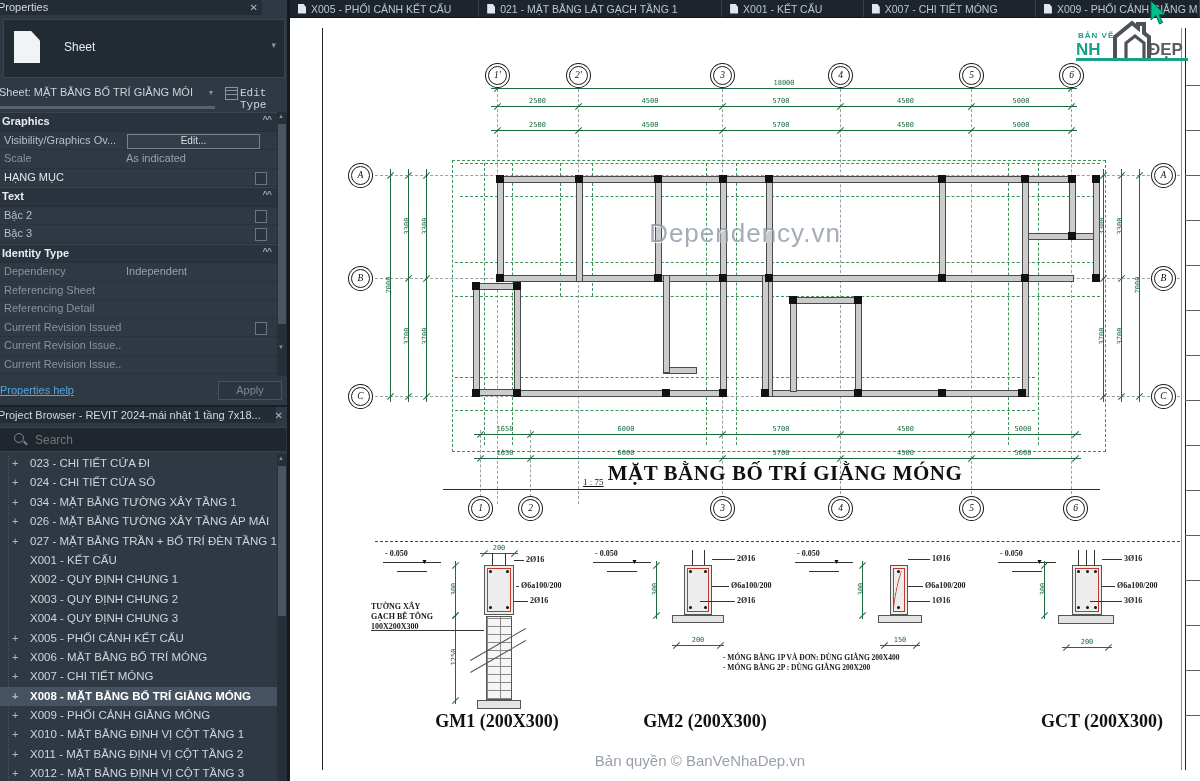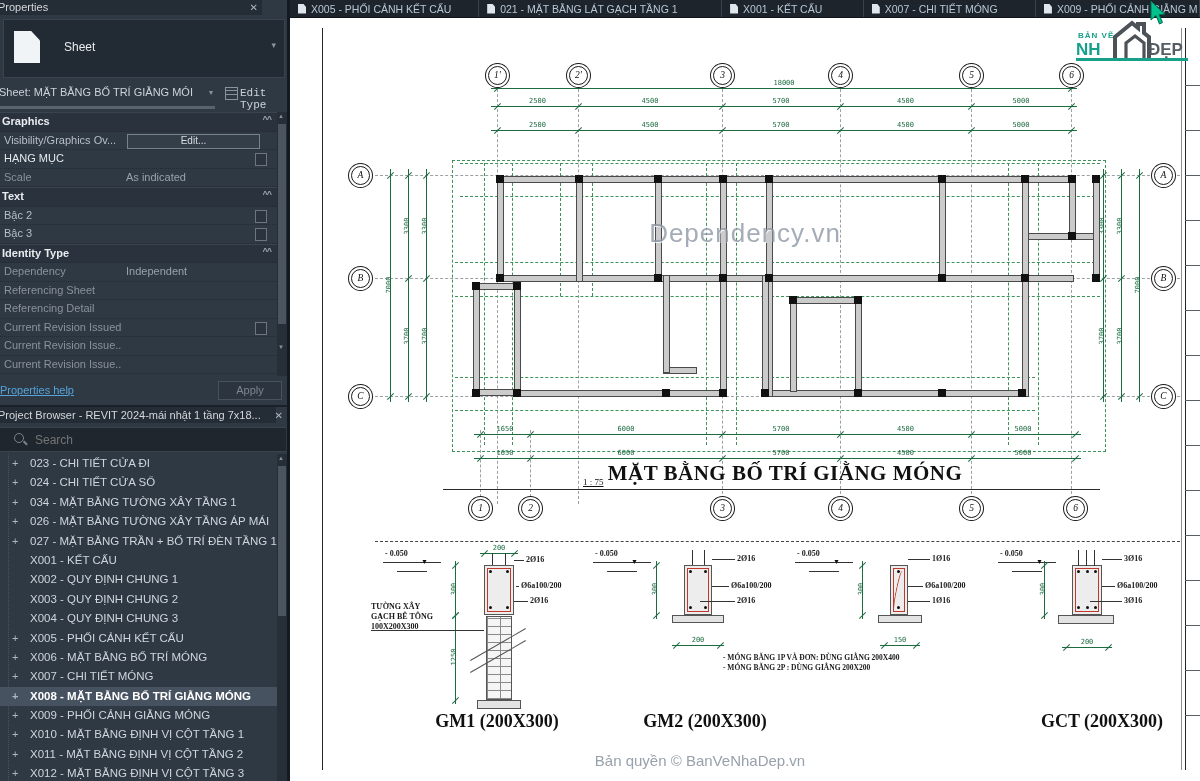--- a/index.html
+++ b/index.html
@@ -65,26 +65,26 @@
     <div class="abs" id="propgrid" style="left:0;top:112px;width:277px;height:264px;overflow:hidden;">
         <div class="prow phead">
           <div class="lbl" style="left: 2px; width: 240px;">Graphics</div>
           <div class="chev">^^</div>
         </div>
         <div class="prow">
           <div class="lbl">Visibility/Graphics Ov...</div>
           <div class="ebtn">Edit...</div>
         </div>
         <div class="prow">
+          <div class="lbl" style="color: rgb(138, 146, 155);">Scale</div>
+          <div class="val" style="color: rgb(153, 161, 170);">As indicated</div>
+        </div>
+        <div class="prow">
           <div class="lbl" style="color: rgb(228, 233, 237);">HẠNG MỤC</div>
           <div class="chk"></div>
-        </div>
-        <div class="prow">
-          <div class="lbl" style="color: rgb(138, 146, 155);">Scale</div>
-          <div class="val" style="color: rgb(153, 161, 170);">As indicated</div>
         </div>
         <div class="prow phead">
           <div class="lbl" style="left: 2px; width: 240px;">Text</div>
           <div class="chev">^^</div>
         </div>
         <div class="prow">
           <div class="lbl">Bậc 2</div>
           <div class="chk"></div>
         </div>
         <div class="prow">

